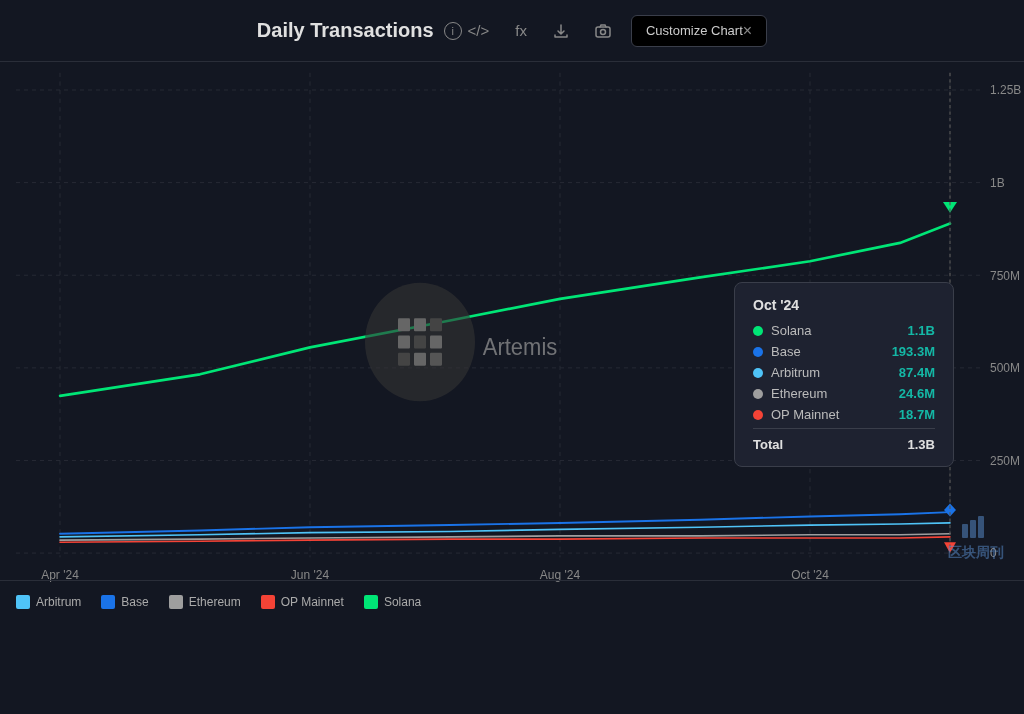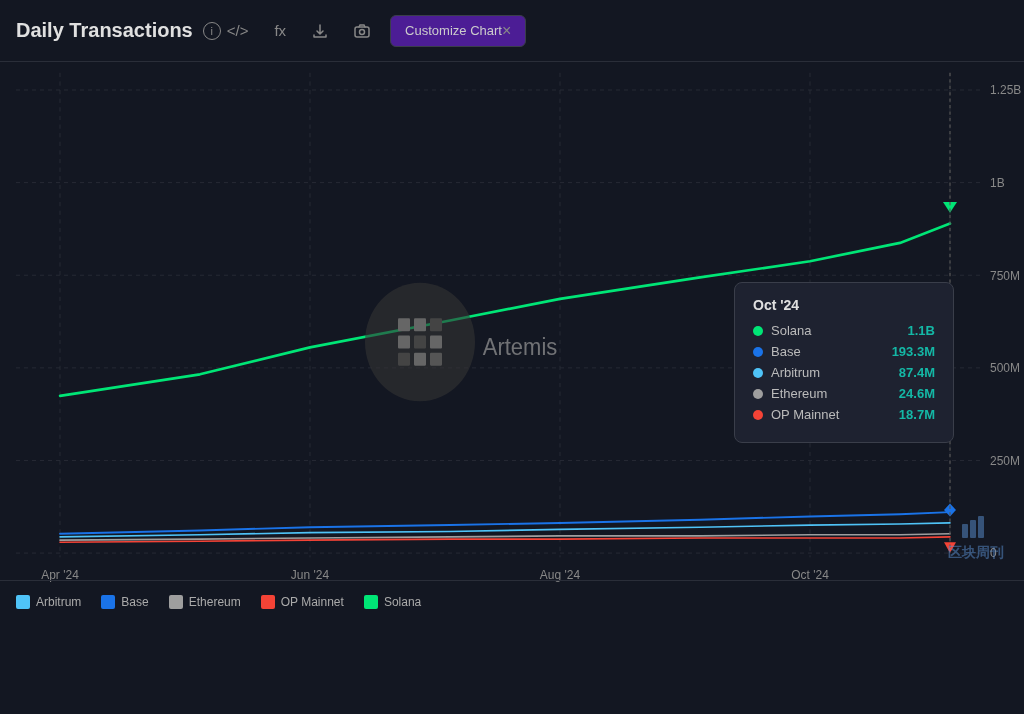--- a/index.html
+++ b/index.html
@@ -10,22 +10,22 @@
       width: 1024px;
       height: 714px;
       overflow: hidden;
       position: relative;
     }
 
     
     .header {
       display: flex;
       align-items: center;
-      justify-content: flex-start;
-      padding: 14px 16px;
+      justify-content: center;
+      padding: 14px 32px;
       height: 62px;
       border-bottom: 1px solid #2a2e39;
     }
     .header-left {
       display: flex;
       align-items: center;
       gap: 10px;
     }
     .header-title {
       font-size: 20px;
@@ -53,21 +53,21 @@
       color: #888;
       font-size: 15px;
       cursor: pointer;
       padding: 4px 6px;
       border-radius: 4px;
       display: flex;
       align-items: center;
       justify-content: center;
     }
     .customize-btn {
-      background: #4c1d95;
+      background: #000000;
       color: #ccc;
       border: 1px solid #3a3e4a;
       border-radius: 6px;
       padding: 6px 14px;
       font-size: 13px;
       cursor: pointer;
       display: flex;
       align-items: center;
     }
 
@@ -316,20 +316,24 @@
     </div>
 
     <div class="tooltip-row">
       <div class="tooltip-row-left">
         <div class="tooltip-dot" style="background:#f44336;"></div>
         <span class="tooltip-label">OP Mainnet</span>
       </div>
       <span class="tooltip-value">18.7M</span>
     </div>
 
+    <div class="tooltip-total">
+      <span>Total</span>
+      <span>1.3B</span>
+    </div>
   </div>
 
   <div class="watermark">
     <svg width="28" height="22" viewBox="0 0 28 22" fill="none" xmlns="http://www.w3.org/2000/svg">
       <rect x="0" y="8" width="6" height="14" rx="1" fill="#5a8fd0"></rect>
       <rect x="8" y="4" width="6" height="18" rx="1" fill="#5a8fd0"></rect>
       <rect x="16" y="0" width="6" height="22" rx="1" fill="#5a8fd0"></rect>
     </svg>
     <span class="watermark-text">区块周刊</span>
   </div>

